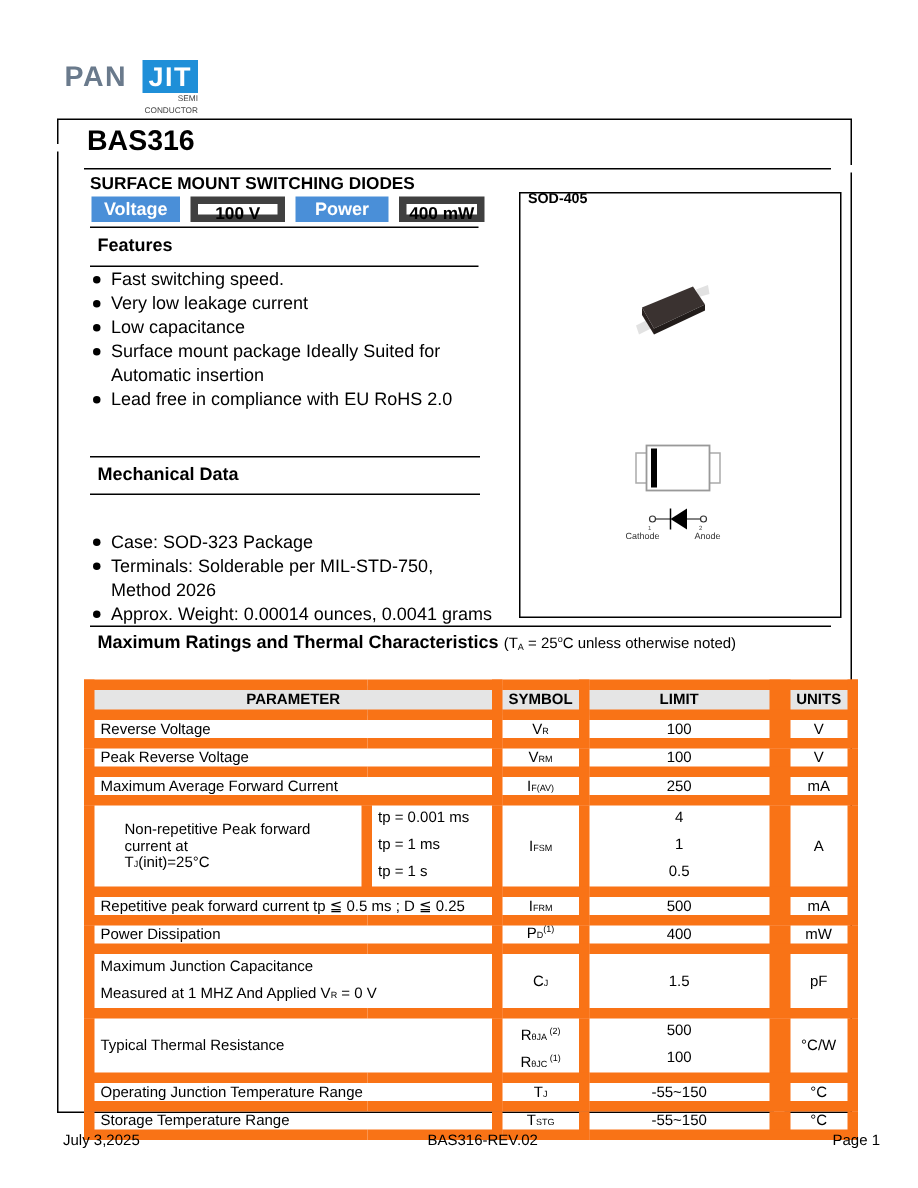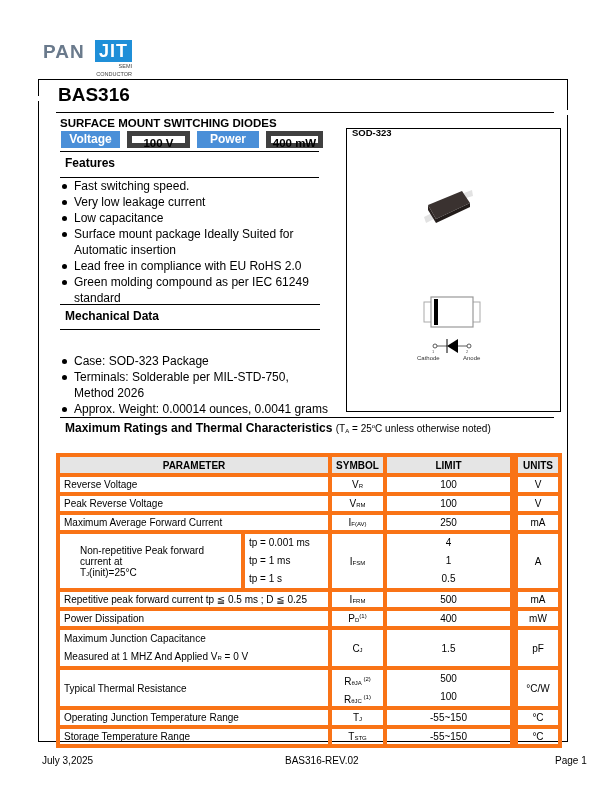--- a/index.html
+++ b/index.html
@@ -40,21 +40,21 @@
   .pkg-box { left: 346px; top: 128px; width: 215px; height: 284px; border: 1px solid #000; }
   .pkg-label { left: 352px; top: 127px; font-size: 9.5px; font-weight: bold; }
 
   .max-title { left: 65px; top: 421px; font-size: 12px; font-weight: bold; }
   .max-title .note { font-weight: normal; font-size: 10px; }
   .max-title sub { font-size: 6px; vertical-align: baseline; position: relative; top: 1px; }
   .max-title sup { font-size: 6px; }
 
   
   table.ratings { position: absolute; left: 56px; top: 453px; border-collapse: collapse; font-size: 10px; }
-  table.ratings td, table.ratings th { border: 4px solid #f97316; height: 19px; padding: 0 4px; }
+  table.ratings td, table.ratings th { border: 7px solid #f97316; height: 19px; padding: 0 4px; }
   table.ratings th { background: #e5e5e5; font-weight: bold; font-size: 10px; height: 20px; }
   .c { text-align: center; }
   .sym { font-size: 10px; }
   .sym small { font-size: 6px; }
   .gap { border: none !important; width: 4px; padding: 0 !important; background: #fff; }
   .line-cell div { height: 18px; line-height: 18px; }
 
   .footer { top: 755px; font-size: 10px; }
 </style>
 </head>
@@ -82,34 +82,33 @@
 
 <div class="abs rule" style="left:60px; top:151px; width:259px;"></div>
 <div class="abs sec-head" style="left:65px; top:156px;">Features</div>
 <div class="abs rule" style="left:60px; top:177px; width:259px;"></div>
 <ul class="abs bullets" style="left:60px; top:178px; width:260px;">
   <li>Fast switching speed.</li>
   <li>Very low leakage current</li>
   <li>Low capacitance</li>
   <li>Surface mount package Ideally Suited for Automatic insertion</li>
   <li>Lead free in compliance with EU RoHS 2.0</li>
-  <li>Green molding compound as per IEC 61249 standard</li>
 </ul>
 
 <div class="abs rule" style="left:60px; top:304px; width:260px;"></div>
 <div class="abs sec-head" style="left:65px; top:309px;">Mechanical Data</div>
 <div class="abs rule" style="left:60px; top:329px; width:260px;"></div>
 <ul class="abs bullets" style="left:60px; top:331px; width:270px;margin-top:22px;">
   <li>Case: SOD-323 Package</li>
   <li>Terminals: Solderable per MIL-STD-750, Method 2026</li>
   <li>Approx. Weight: 0.00014 ounces, 0.0041 grams</li>
 </ul>
 
 <div class="abs pkg-box"></div>
-<div class="abs pkg-label">SOD-323</div>
+<div class="abs pkg-label">SOD-405</div>
 
 <svg class="abs" style="left:420px; top:183px;" width="60" height="45" viewBox="0 0 60 45">
   <polygon points="4,34 12,30 14,36 6,40" fill="#e2e2e2"></polygon>
   <polygon points="44,10 52,7 53,13 46,15" fill="#e2e2e2"></polygon>
   <polygon points="8,22 42,8 50,20 16,36" fill="#3a3230"></polygon>
   <polygon points="8,22 16,36 16,40 8,27" fill="#2a2220"></polygon>
   <polygon points="16,36 50,20 50,24 16,40" fill="#221c1a"></polygon>
 </svg>
 
 <svg class="abs" style="left:422px; top:294px;" width="62" height="70" viewBox="0 0 62 70">

